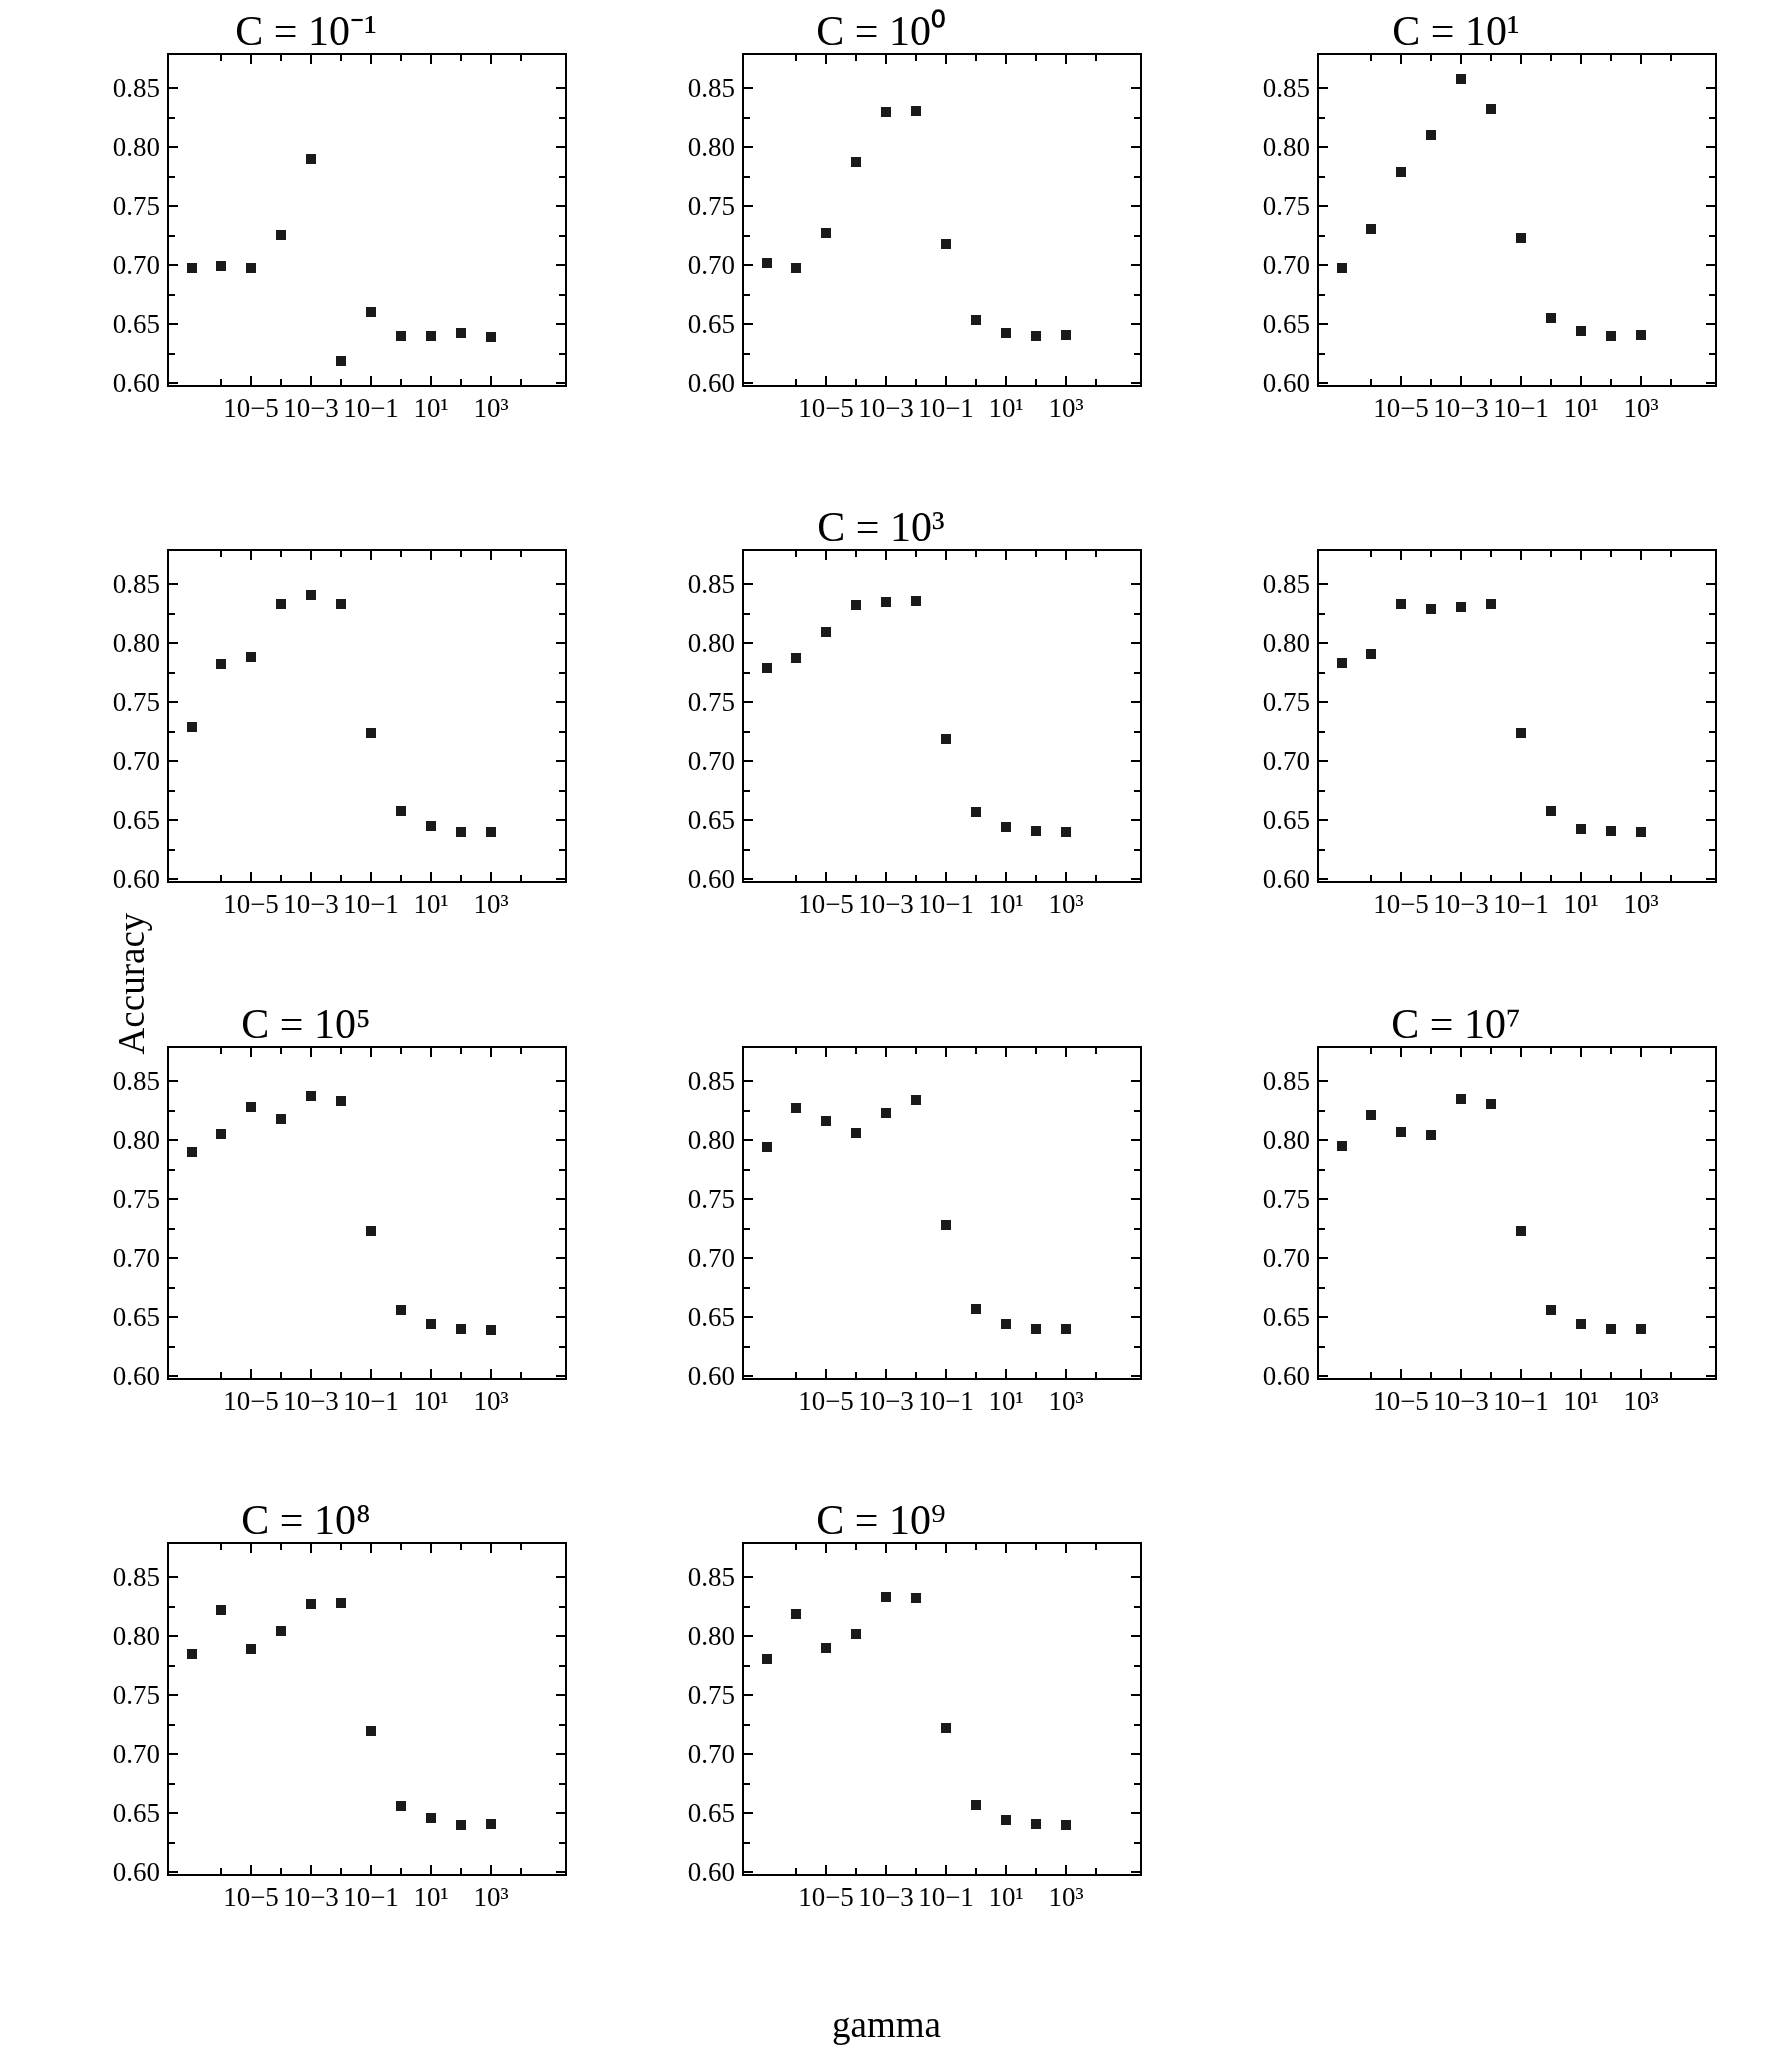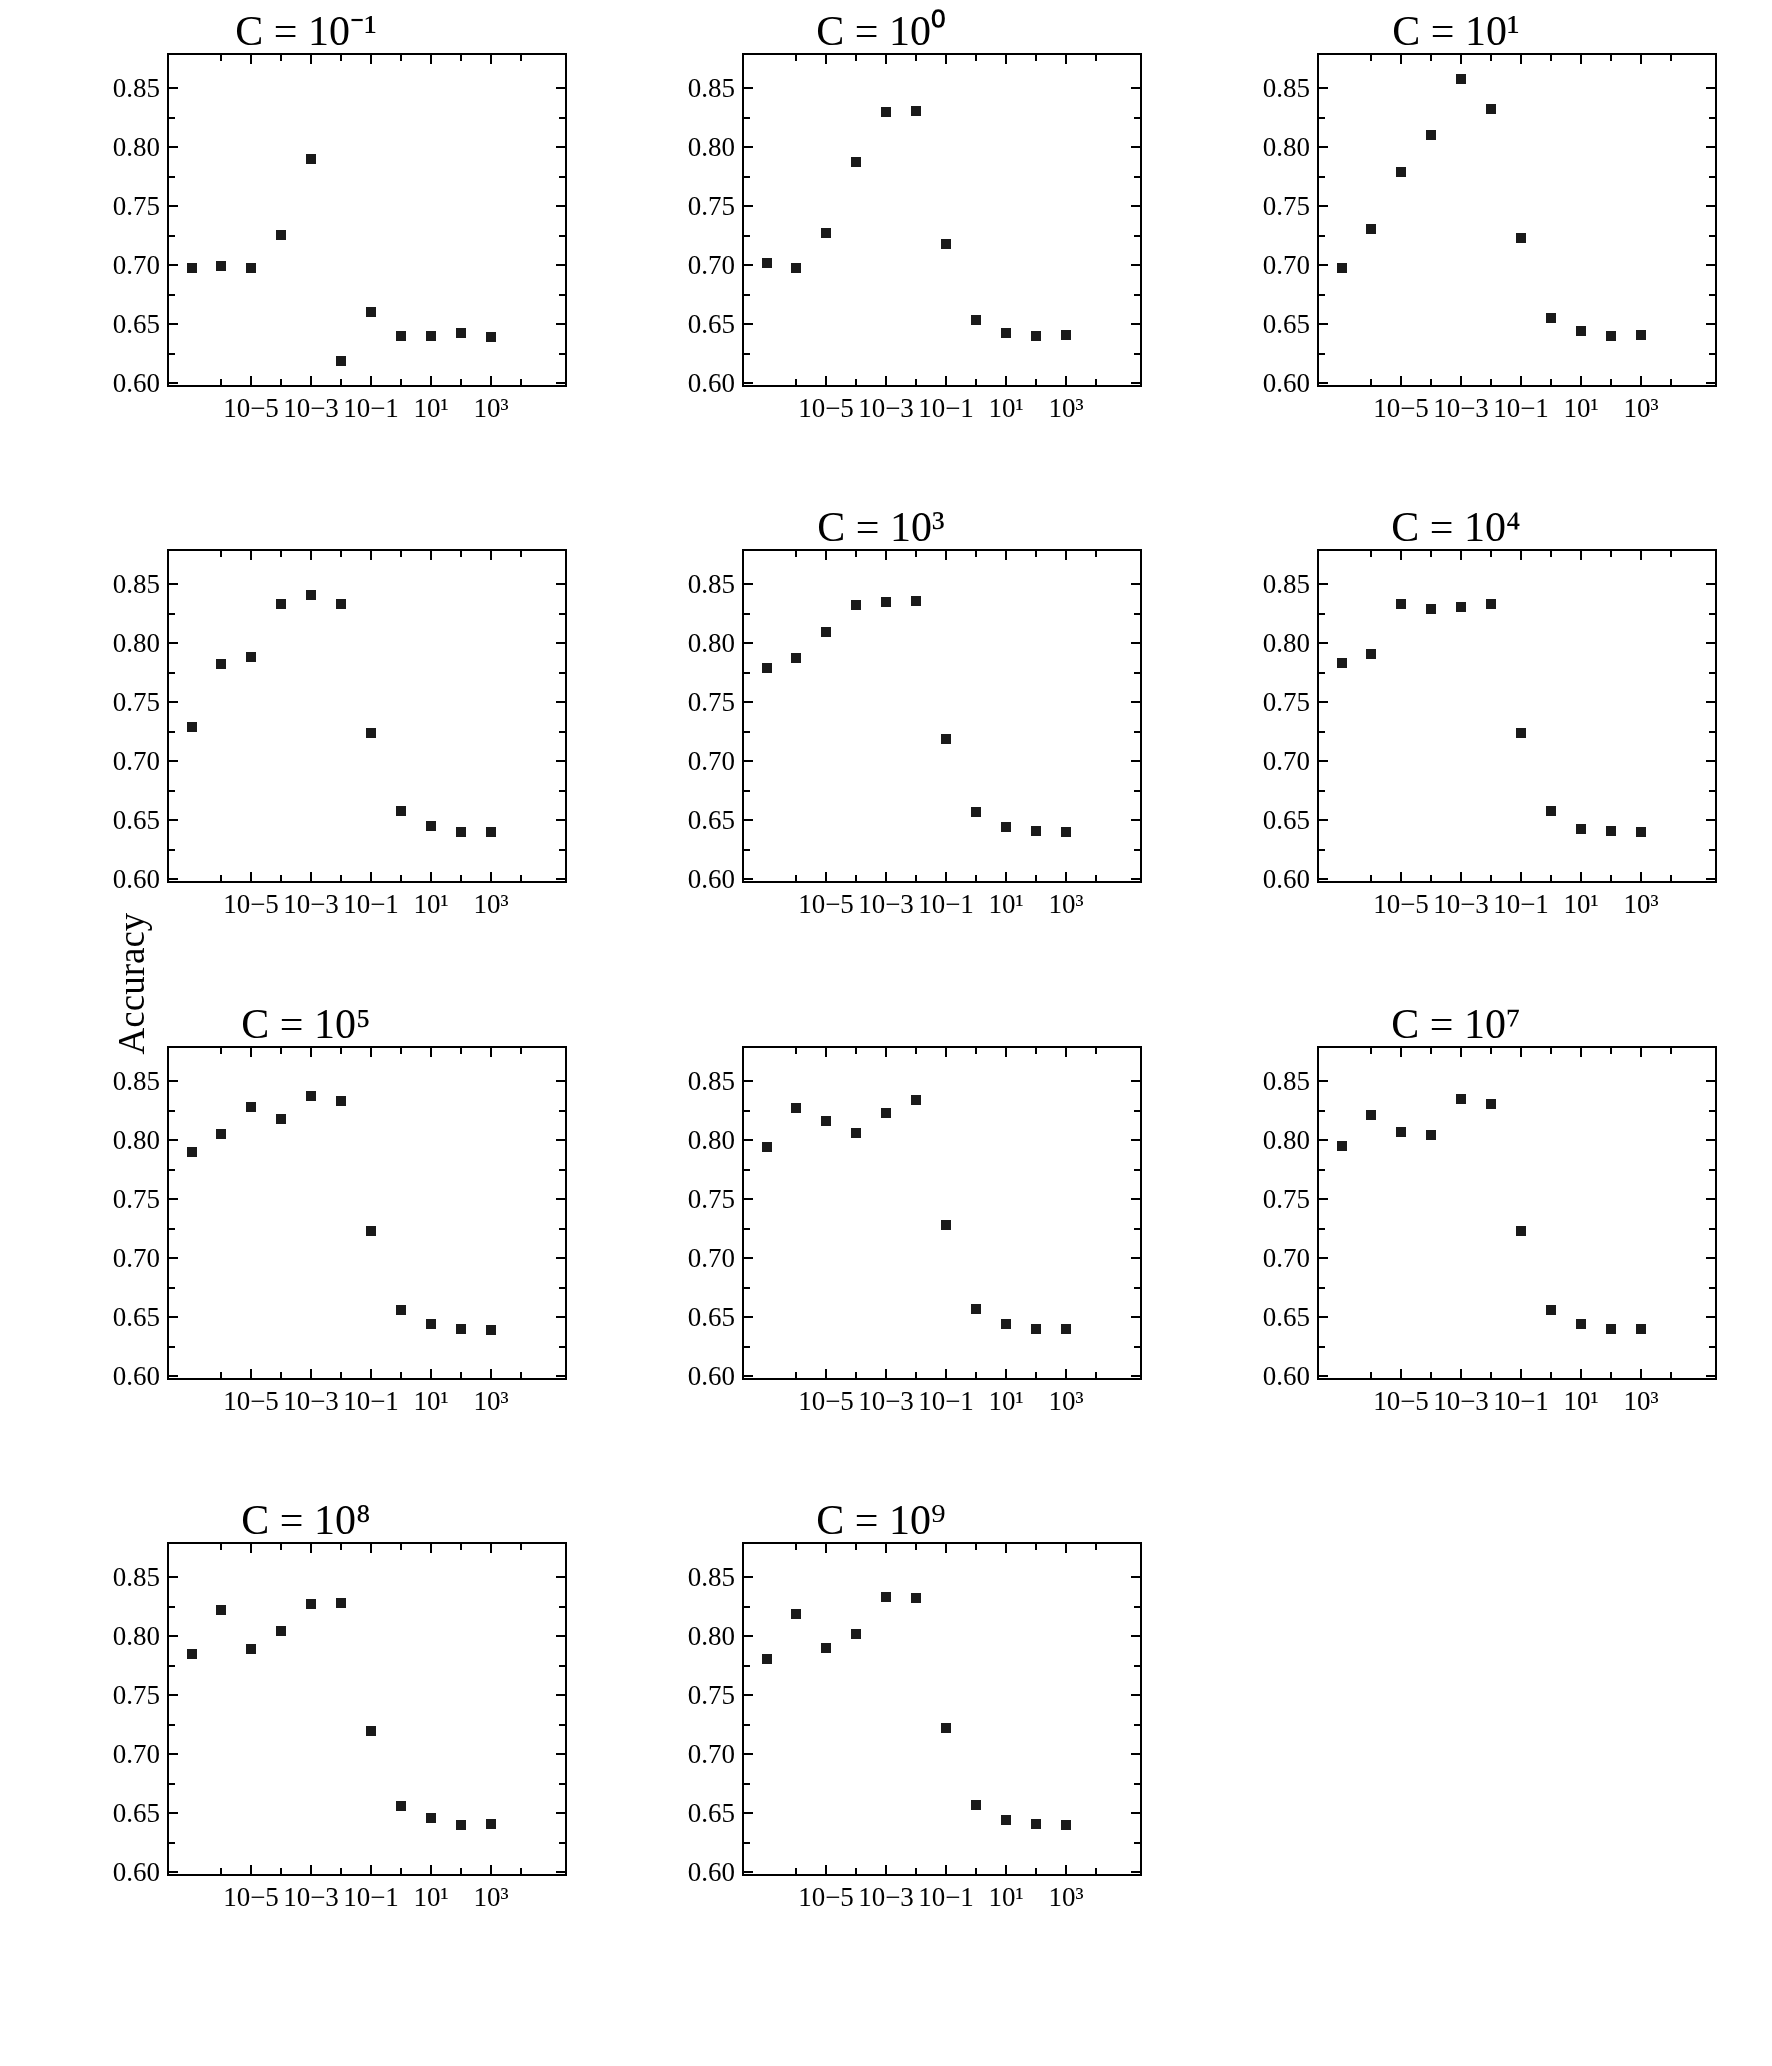--- a/index.html
+++ b/index.html
@@ -125,20 +125,21 @@
     background: #1a1a1a;
     transform: translate(-50%, -50%);
   }
 </style>
 </head>
 <body>
 
 <div id="figure">
 
   <div id="ylabel-main">Accuracy</div>
+  <div id="xlabel-main">gamma</div>
 
 <div class="panel" style="left: 30px; top: 14px;">
       <div class="panel-title">C = 10⁻¹</div>
       <div class="plotbox">
         <div class="ytick-label" style="top: 328px;">0.60</div>
         <div class="ytick-mark" style="top: 328px;"></div>
         <div class="ytick-mark right" style="top: 328px;"></div>
         <div class="ytick-label" style="top: 269px;">0.65</div>
         <div class="ytick-mark" style="top: 269px;"></div>
         <div class="ytick-mark right" style="top: 269px;"></div>
@@ -481,21 +482,20 @@
         <div class="marker" style="left: 142px; top: 51px; background: rgb(26, 26, 26);"></div>
         <div class="marker" style="left: 172px; top: 50px; background: rgb(26, 26, 26);"></div>
         <div class="marker" style="left: 202px; top: 188px; background: rgb(26, 26, 26);"></div>
         <div class="marker" style="left: 232px; top: 261px; background: rgb(26, 26, 26);"></div>
         <div class="marker" style="left: 262px; top: 276px; background: rgb(26, 26, 26);"></div>
         <div class="marker" style="left: 292px; top: 280px; background: rgb(26, 26, 26);"></div>
         <div class="marker" style="left: 322px; top: 281px; background: rgb(26, 26, 26);"></div>
       </div>
     </div>
     <div class="panel" style="left: 1180px; top: 510px;">
-      <div class="panel-title">C = 10⁴</div>
       <div class="plotbox">
         <div class="ytick-label" style="top: 328px;">0.60</div>
         <div class="ytick-mark" style="top: 328px;"></div>
         <div class="ytick-mark right" style="top: 328px;"></div>
         <div class="ytick-label" style="top: 269px;">0.65</div>
         <div class="ytick-mark" style="top: 269px;"></div>
         <div class="ytick-mark right" style="top: 269px;"></div>
         <div class="ytick-label" style="top: 210px;">0.70</div>
         <div class="ytick-mark" style="top: 210px;"></div>
         <div class="ytick-mark right" style="top: 210px;"></div>

